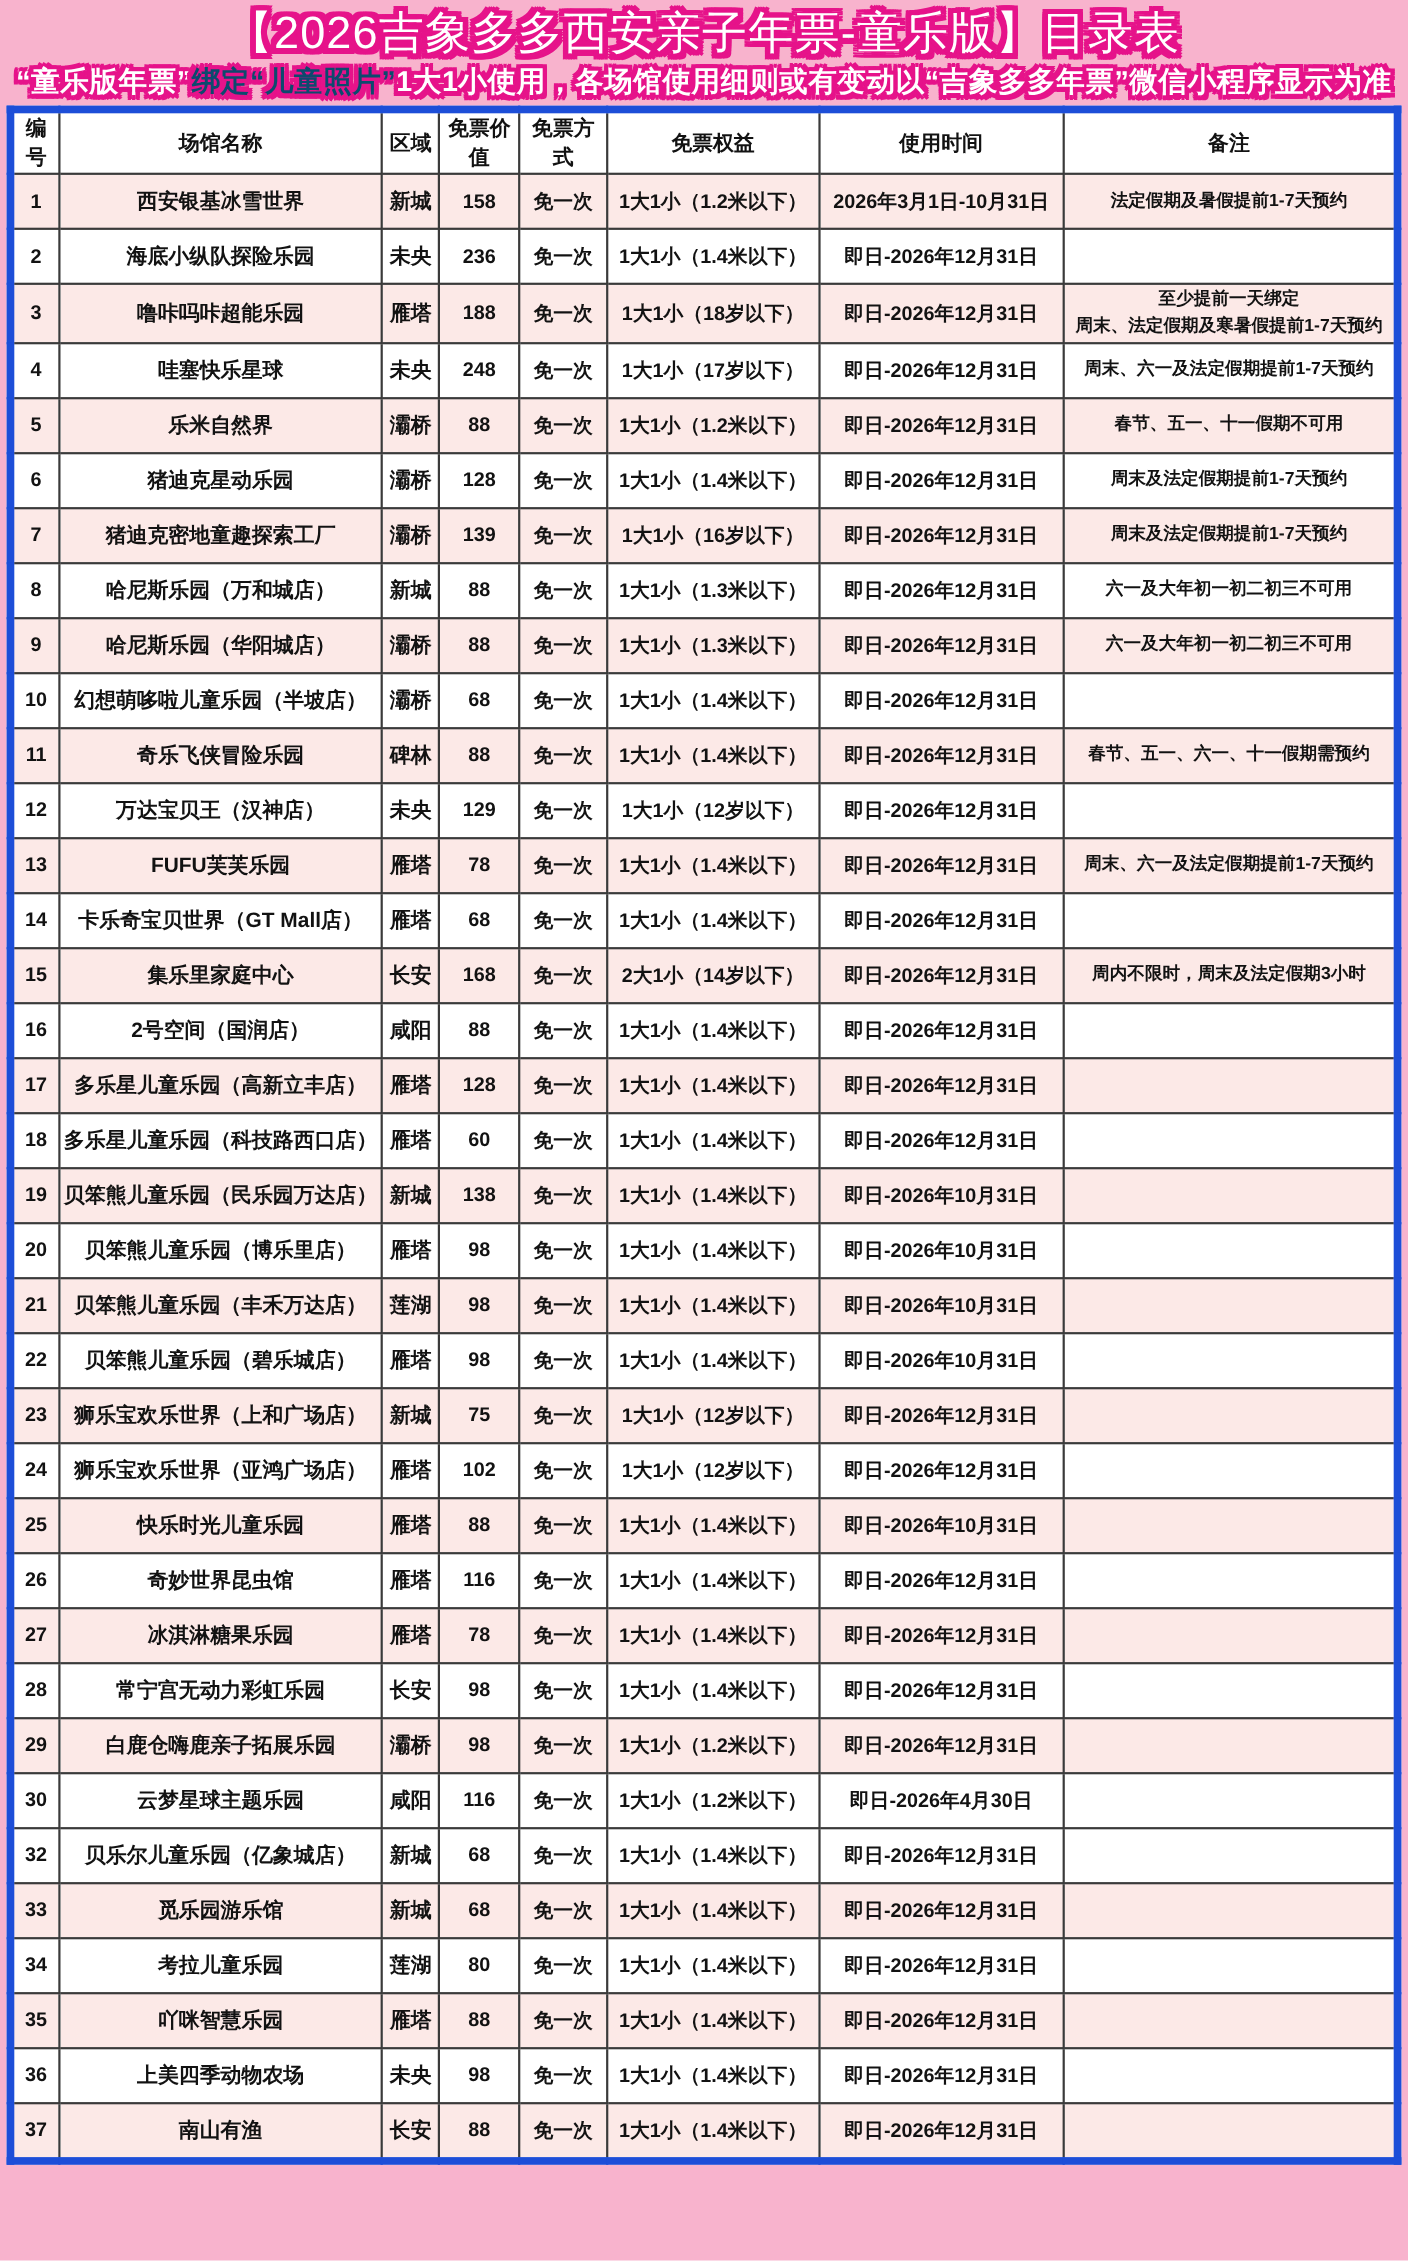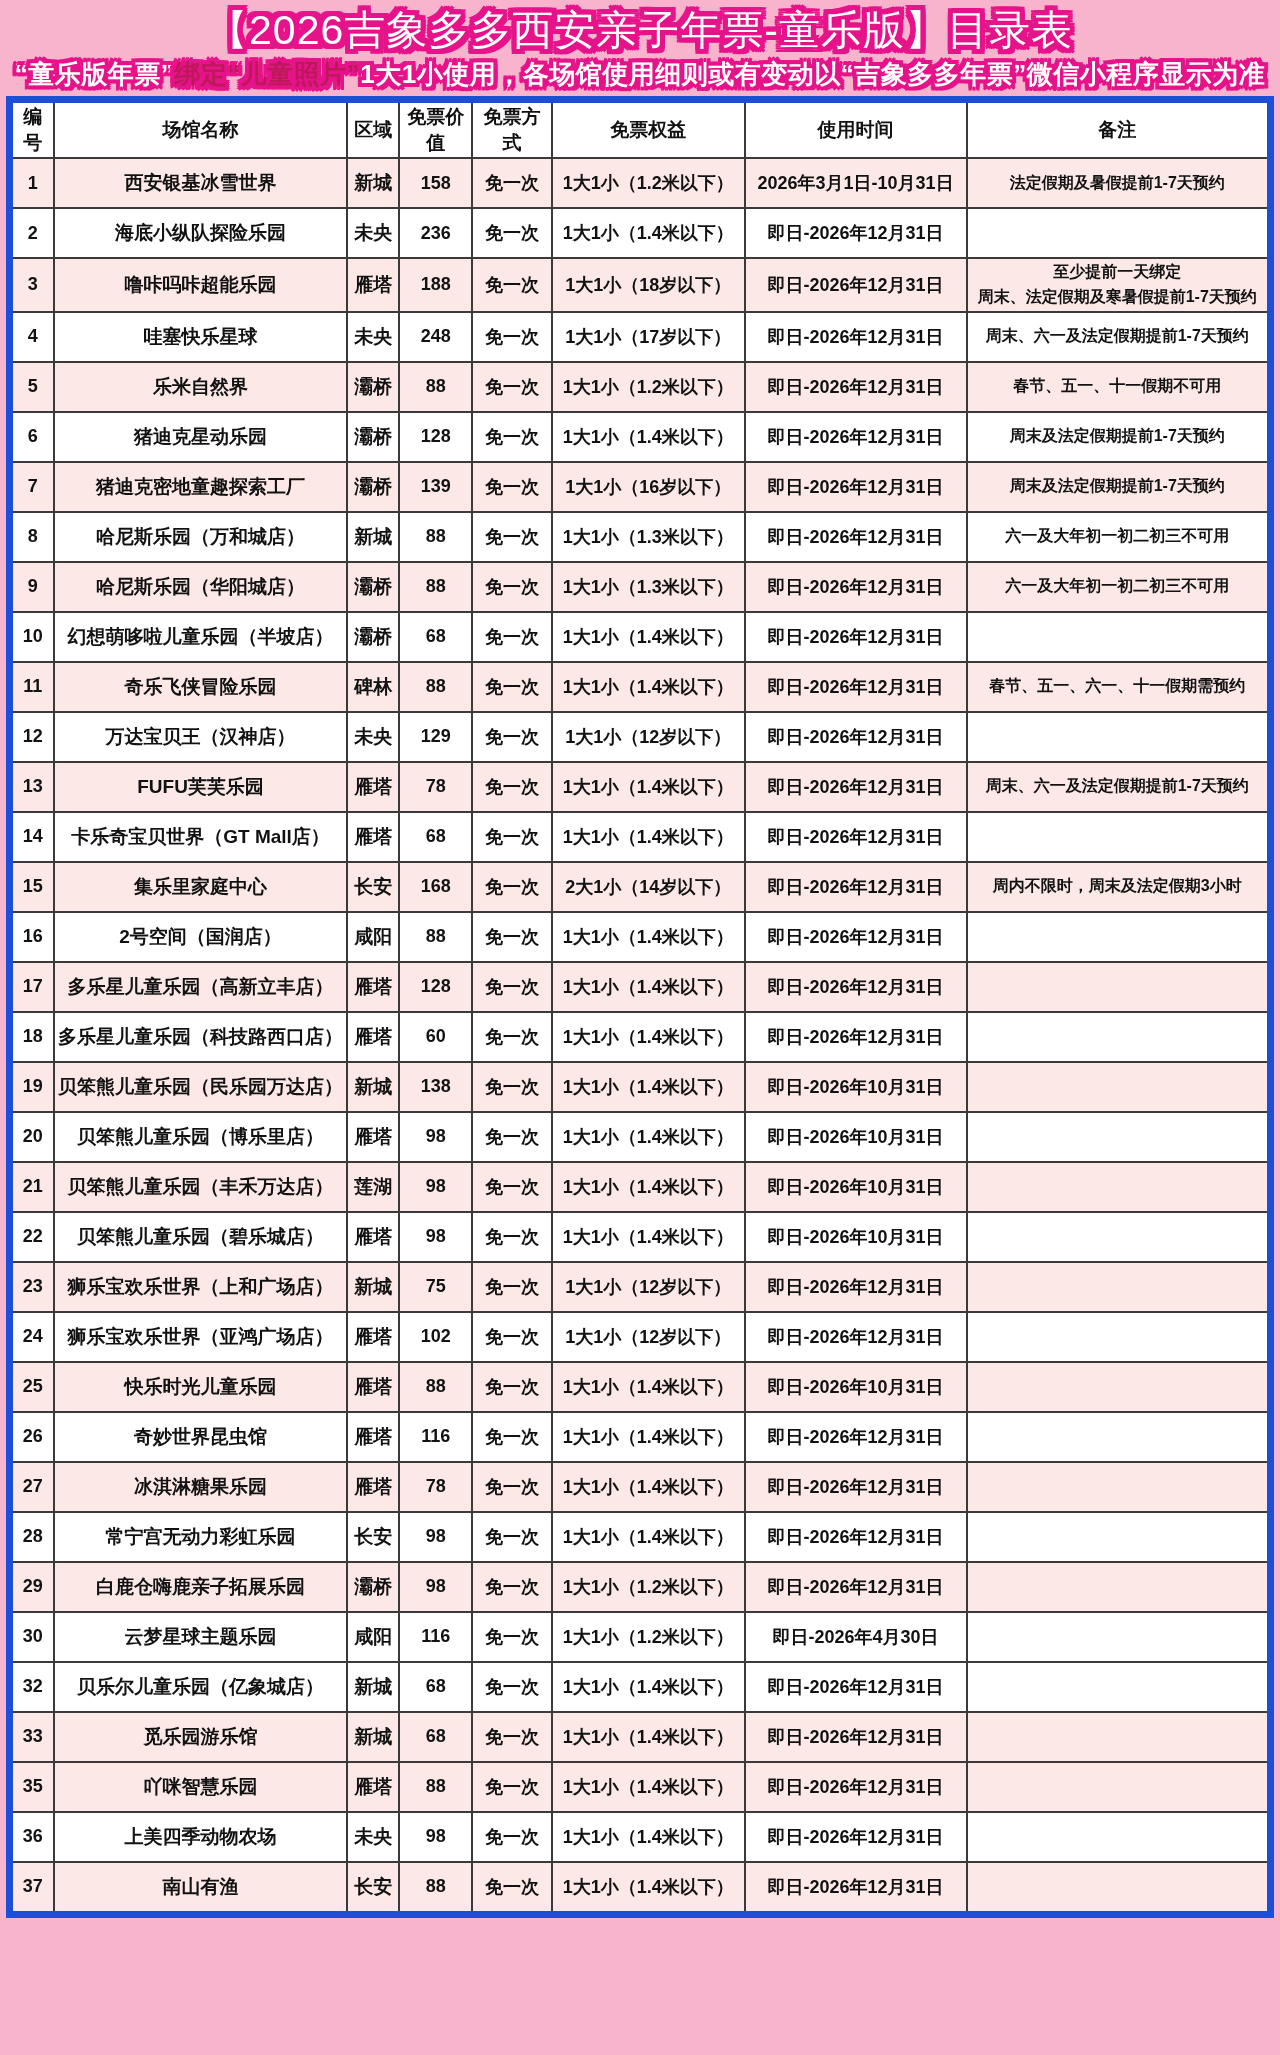--- a/index.html
+++ b/index.html
@@ -25,21 +25,21 @@
   .subtitle{
     font-size:26px;font-weight:900;margin-top:3px;letter-spacing:0.5px;
     text-shadow:
       -4px -4px 0 #e6138a, -4px 0 0 #e6138a, -4px 4px 0 #e6138a,
        0 -4px 0 #e6138a,  0 4px 0 #e6138a,
        4px -4px 0 #e6138a,  4px 0 0 #e6138a,  4px 4px 0 #e6138a,
       -3px -3px 0 #e6138a, 3px -3px 0 #e6138a, -3px 3px 0 #e6138a, 3px 3px 0 #e6138a,
       -4px -2px 0 #e6138a, 4px -2px 0 #e6138a, -4px 2px 0 #e6138a, 4px 2px 0 #e6138a;
   }
   .subtitle .white{color:#ffffff;}
-  .subtitle .yellow{color:#be185d;}
+  .subtitle .yellow{color:#0c4a6e;}
   table{
     border-collapse:collapse;
     table-layout:fixed;
     width:1268px;
     margin:4px auto 0 auto;
     background:#ffffff;
     border:7px solid #1d4ed8;
   }
   th,td{
     border:2.5px solid #3a3a3a;
@@ -407,20 +407,30 @@
         <tr class="odd">
           <td class="c-num">33</td>
           <td class="c-name">觅乐园游乐馆</td>
           <td class="c-area">新城</td>
           <td class="c-value">68</td>
           <td class="c-method">免一次</td>
           <td class="c-benefit">1大1小（1.4米以下）</td>
           <td class="c-time">即日-2026年12月31日</td>
           <td class="c-remark"></td>
         </tr>
+        <tr>
+          <td class="c-num">34</td>
+          <td class="c-name">考拉儿童乐园</td>
+          <td class="c-area">莲湖</td>
+          <td class="c-value">80</td>
+          <td class="c-method">免一次</td>
+          <td class="c-benefit">1大1小（1.4米以下）</td>
+          <td class="c-time">即日-2026年12月31日</td>
+          <td class="c-remark"></td>
+        </tr>
         <tr class="odd">
           <td class="c-num">35</td>
           <td class="c-name">吖咪智慧乐园</td>
           <td class="c-area">雁塔</td>
           <td class="c-value">88</td>
           <td class="c-method">免一次</td>
           <td class="c-benefit">1大1小（1.4米以下）</td>
           <td class="c-time">即日-2026年12月31日</td>
           <td class="c-remark"></td>
         </tr>

